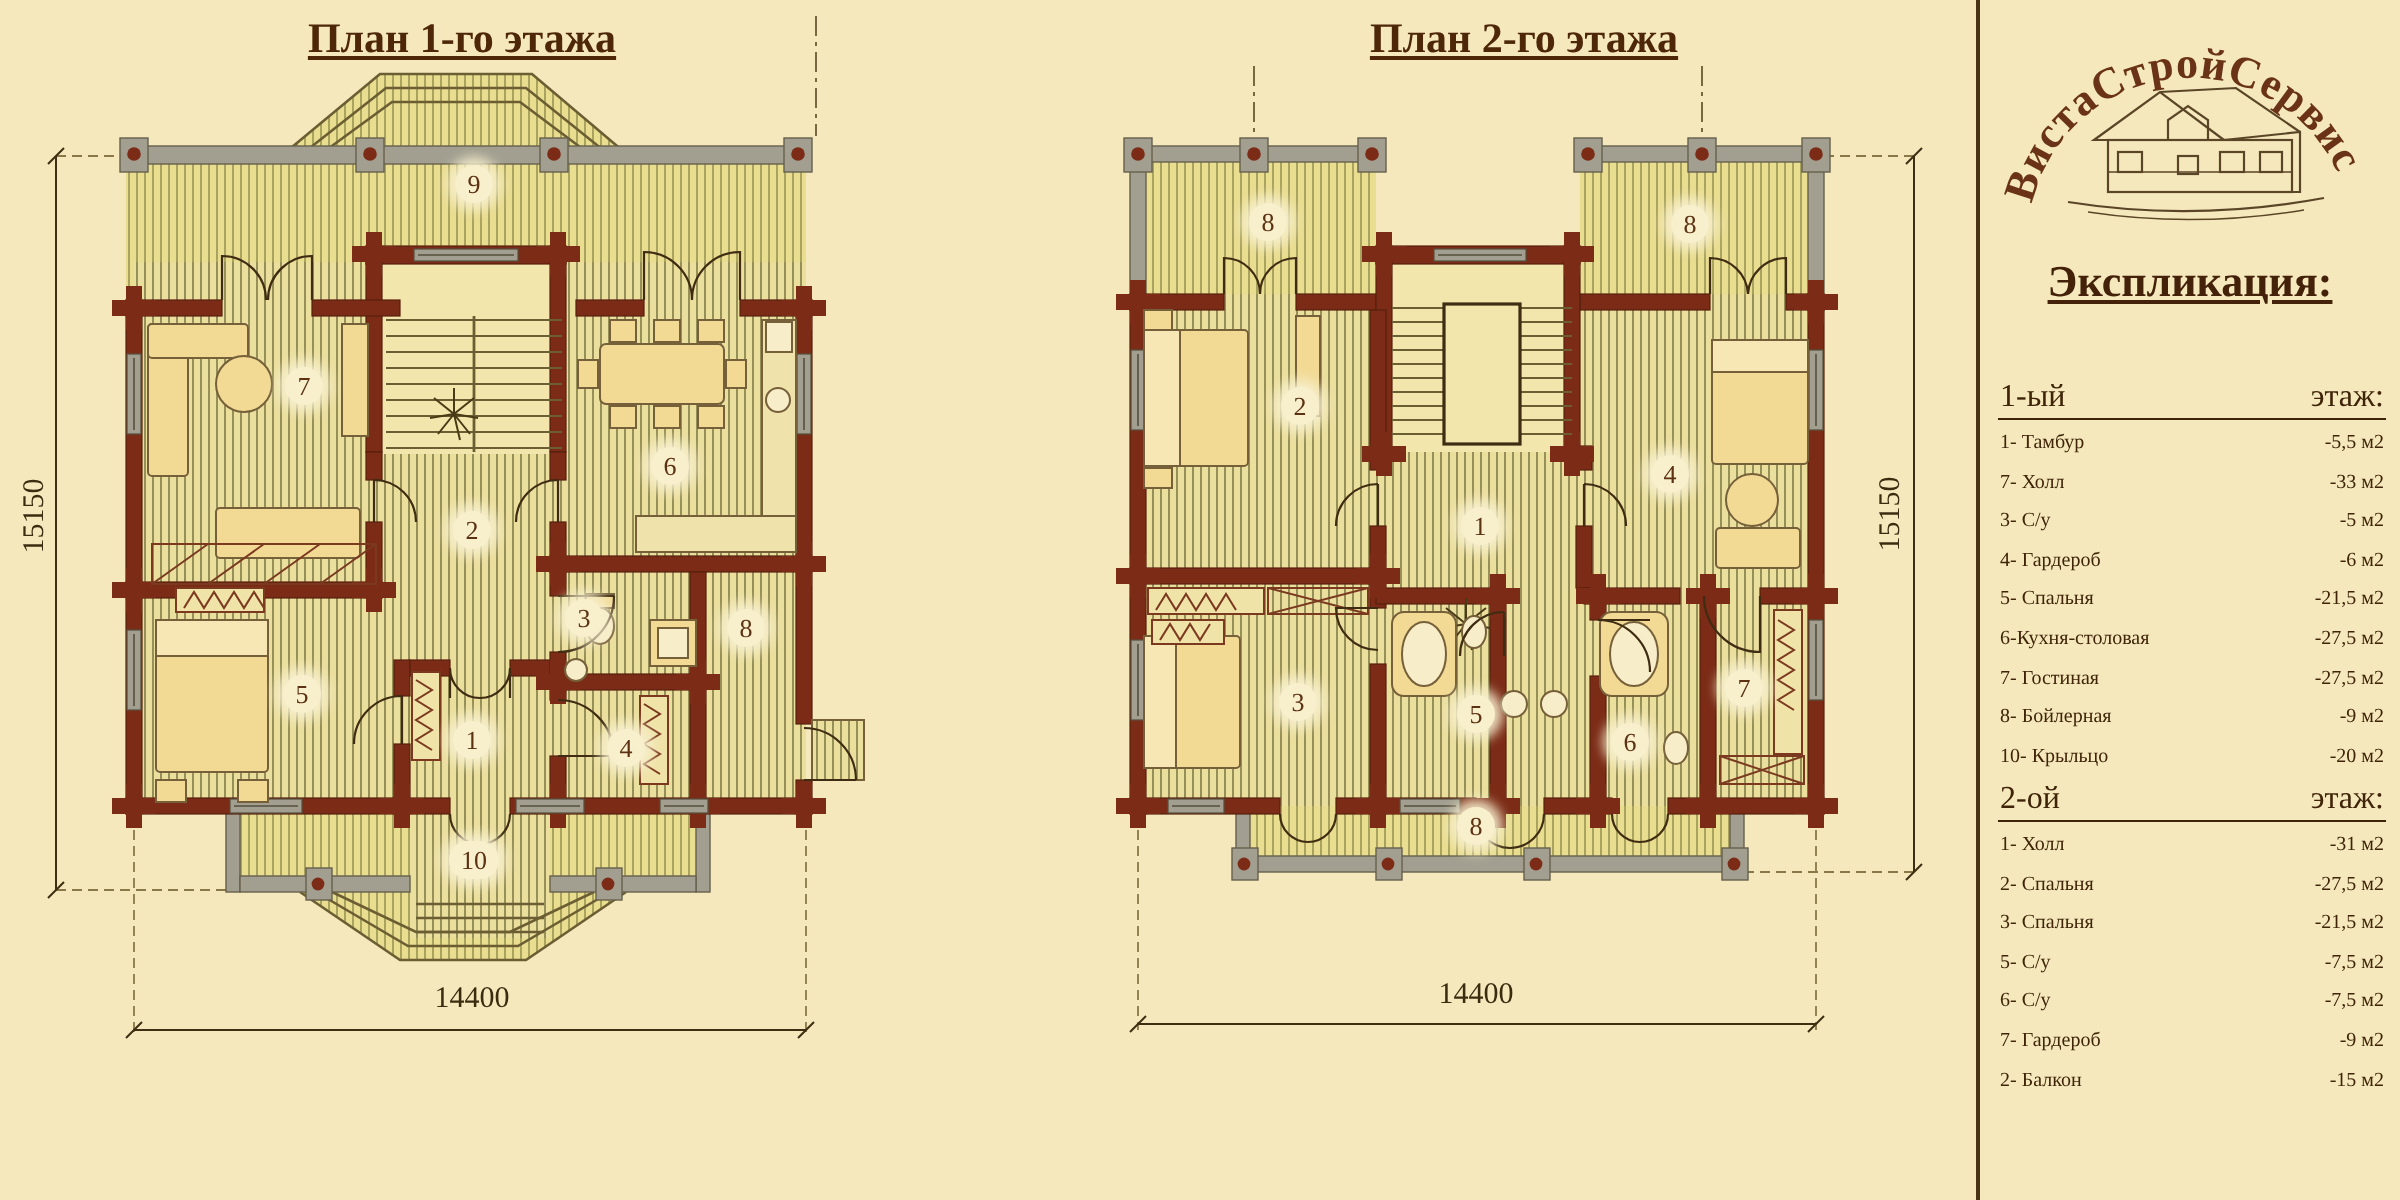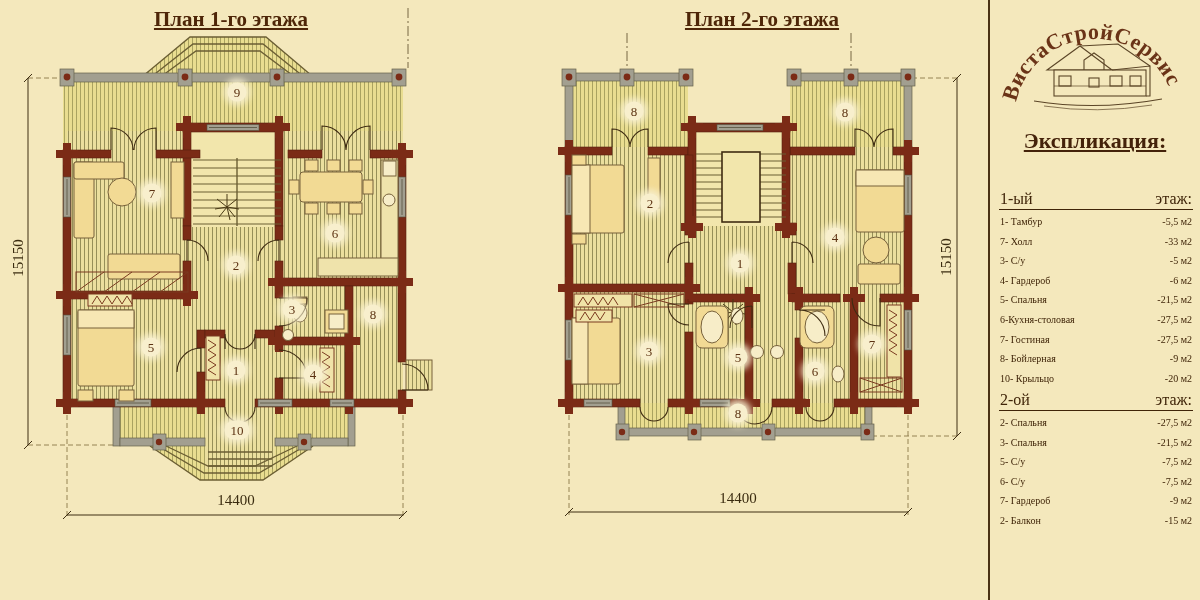--- a/index.html
+++ b/index.html
@@ -596,20 +596,24 @@
           <span>-20 м2</span>
         </div>
   </div>
 
   <div class="sec" id="sec2">
     <div class="sechead">
       <span>2-ой</span>
       <span>этаж:</span>
     </div>
     <div class="lrow">
+          <span>1- Холл</span>
+          <span>-31 м2</span>
+        </div>
+    <div class="lrow">
           <span>2- Спальня</span>
           <span>-27,5 м2</span>
         </div>
     <div class="lrow">
           <span>3- Спальня</span>
           <span>-21,5 м2</span>
         </div>
     <div class="lrow">
           <span>5- С/у</span>
           <span>-7,5 м2</span>

